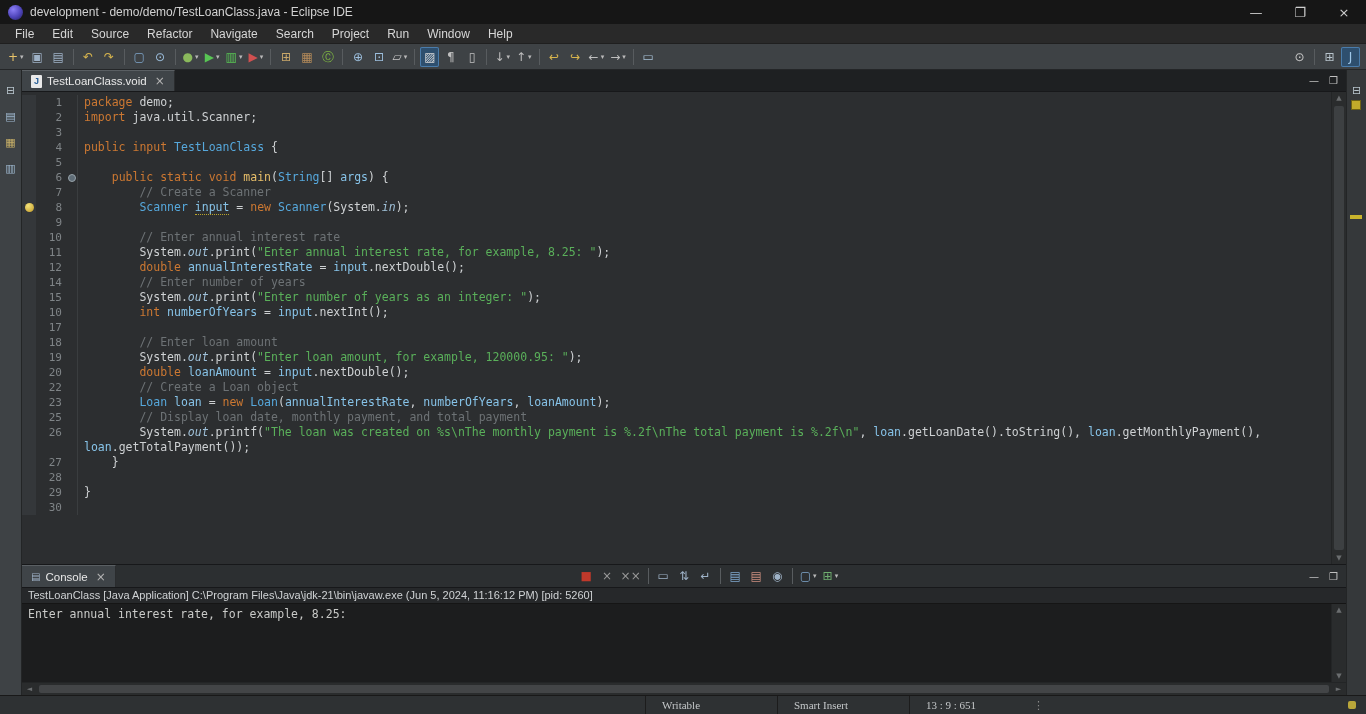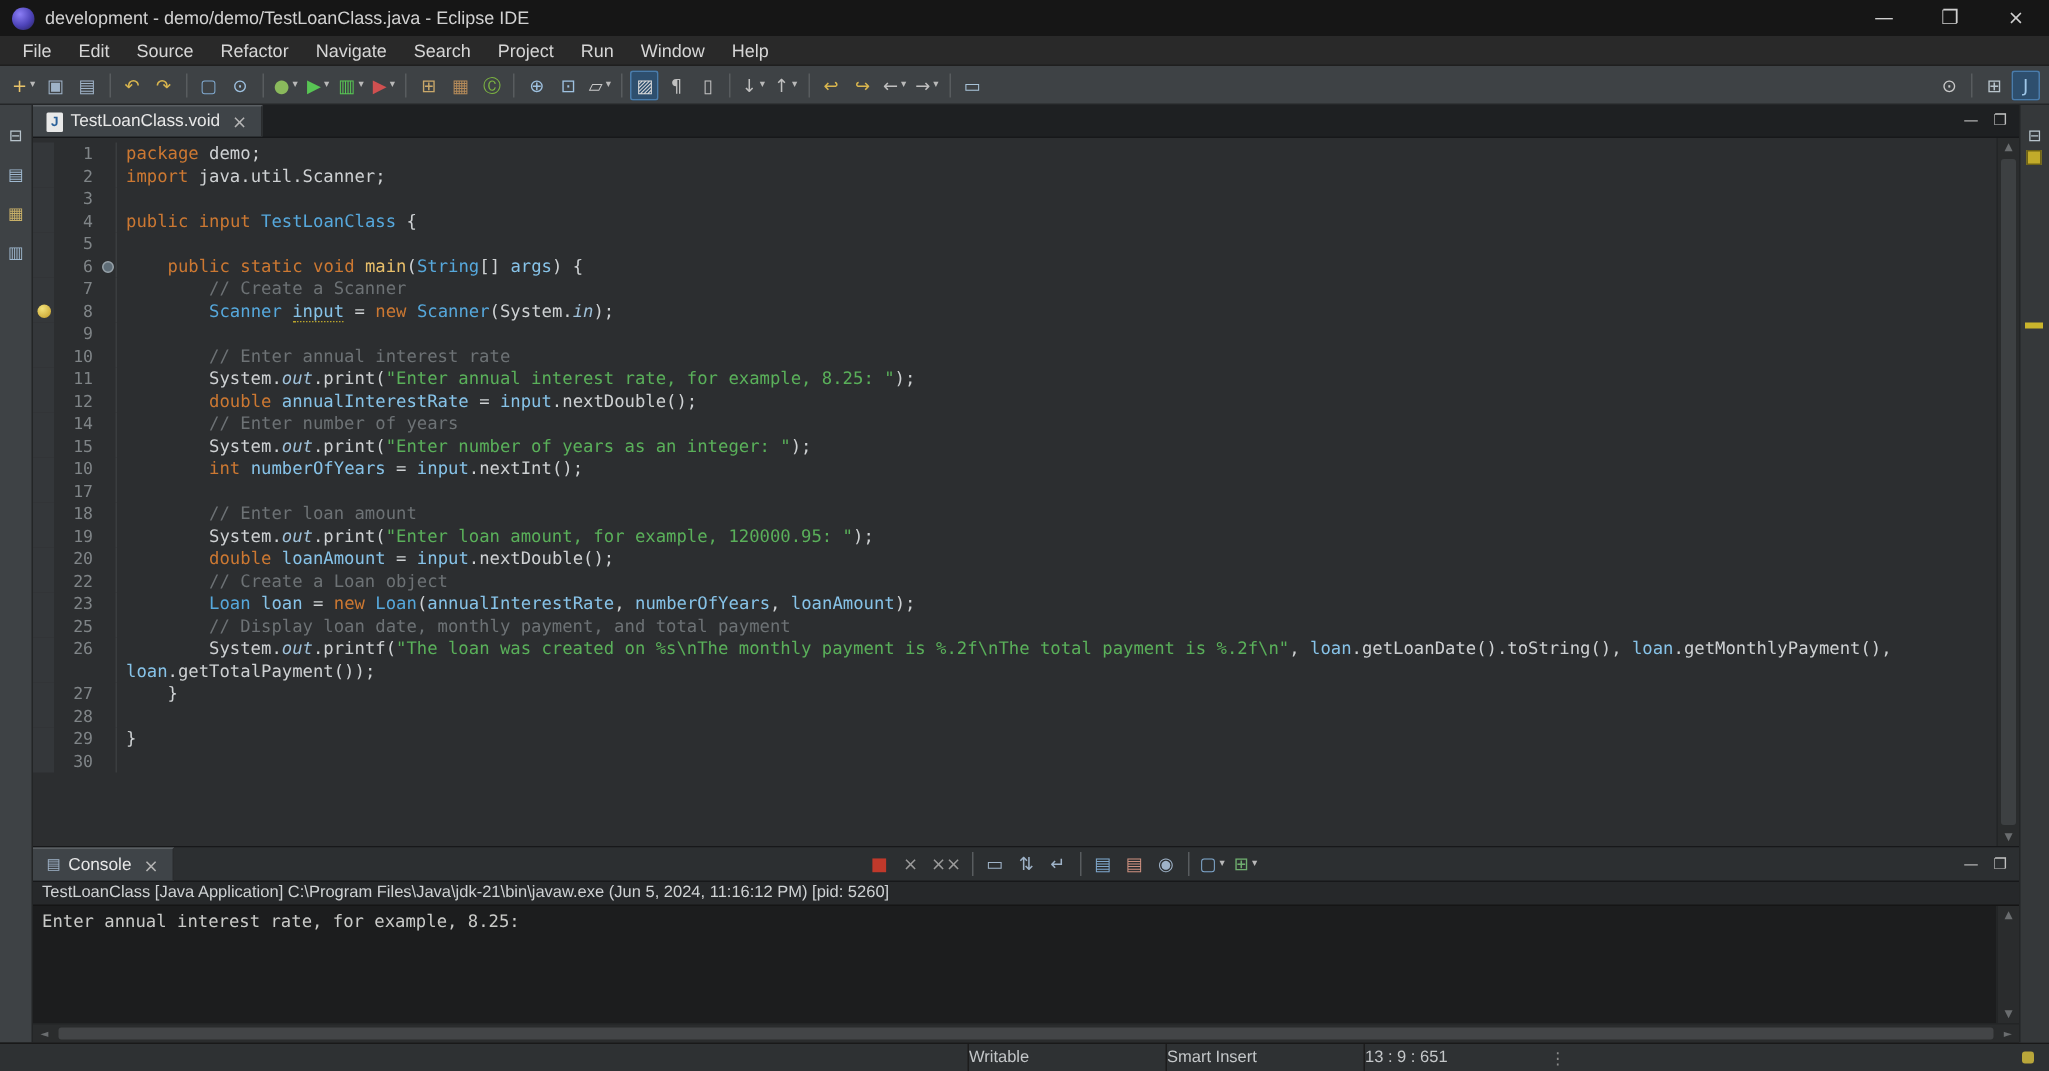--- a/index.html
+++ b/index.html
@@ -101,21 +101,21 @@
   .cv-track { flex:1; }
   .hscroll { height:13px; flex:none; background:#2a2c2d; border-top:1px solid #232526; display:flex; align-items:stretch; }
   .h-arrow { width:15px; display:flex; align-items:center; justify-content:center; color:#6a6d6f; font-size:7px;
              font-family:"DejaVu Sans", sans-serif; flex:none; }
   .hthumb { flex:1; margin:2px 2px; background:#434547; border-radius:2px; }
 
   
   .statusbar { height:19px; flex:none; background:#2e3133; border-top:1px solid #191919; display:flex; align-items:center;
                font-size:11px; color:#c4c7c9; }
   .sb-spacer { width:645px; flex:none; }
-  .sb-field { height:19px; display:flex; align-items:center; padding:0 0; border-left:1px solid #1c1c1c; white-space:nowrap; }
+  .sb-field { height:19px; display:flex; align-items:center; padding:0 16px; border-left:1px solid #1c1c1c; white-space:nowrap;font-family:Liberation Serif, serif; }
   .sb-field.f1 { width:132px; } .sb-field.f2 { width:132px; } .sb-field.f3 { width:118px; }
   .sb-handle { color:#8a8a8a; padding:0 6px; font-family:"DejaVu Sans", sans-serif; }
   .sb-rest { flex:1; }
   .sb-note { width:8px; height:8px; border-radius:2px; background:#b9a63a; margin-right:10px; flex:none; }
 </style>
 </head>
 <body>
 
 <div class="app">
 

